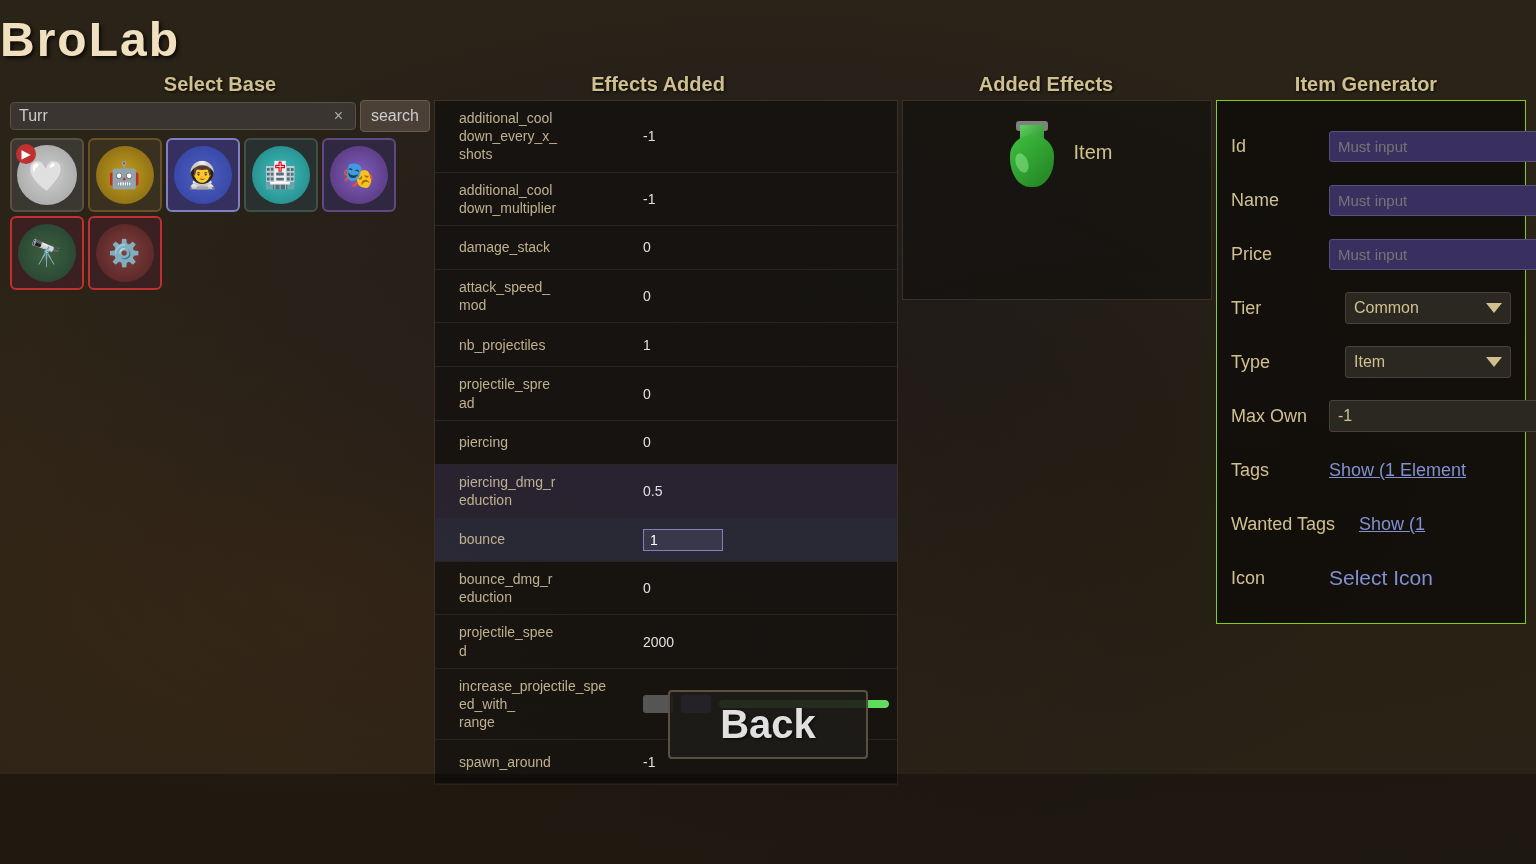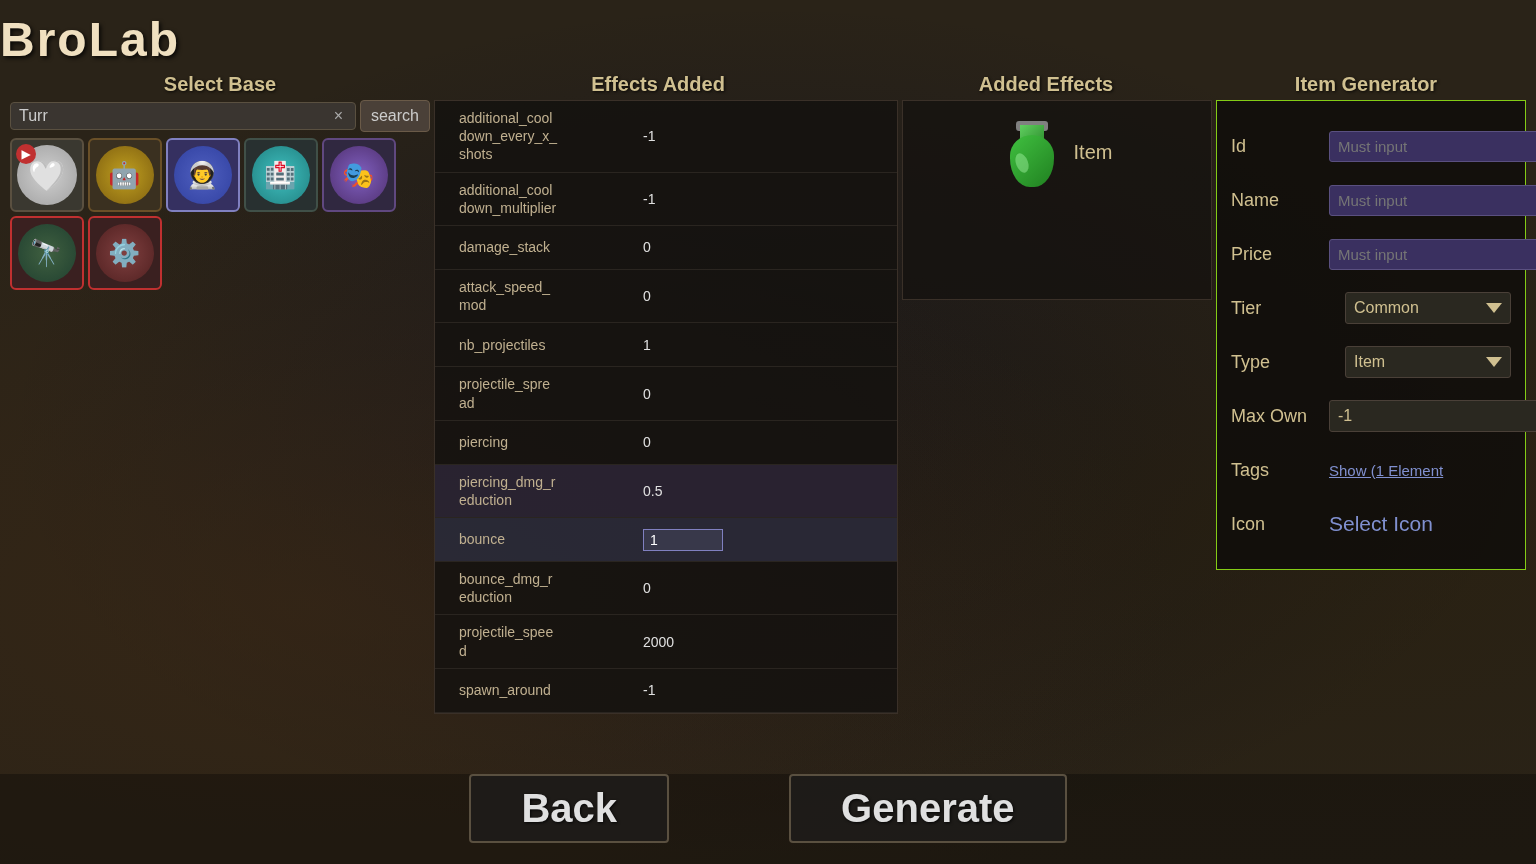--- a/index.html
+++ b/index.html
@@ -333,21 +333,21 @@
     }
     .dropdown-arrow {
       width: 0;
       height: 0;
       border-left: 8px solid transparent;
       border-right: 8px solid transparent;
       border-top: 10px solid #d0c090;
     }
     .gen-show-link {
       flex: 1;
-      font-size: 15px;
+      font-size: 18px;
       color: #8090d0;
       cursor: pointer;
       text-decoration: underline;
     }
     .gen-select-icon {
       flex: 1;
       font-size: 21px;
       color: #8090d0;
       cursor: pointer;
     }
@@ -363,23 +363,24 @@
 
     
     .bottom-buttons {
       position: absolute;
       bottom: 0;
       left: 0;
       right: 0;
       height: 90px;
       display: flex;
       justify-content: center;
-      align-items: flex-start;
+      align-items: center;
       gap: 120px;
       background: rgba(0,0,0,0.3);
+      flex-direction: column;
     }
     .bottom-btn {
       font-size: 40px;
       font-weight: bold;
       color: #e0e0e0;
       background: rgba(30,28,25,0.9);
       border: 2px solid #5a5040;
       padding: 10px 50px;
       cursor: pointer;
       border-radius: 4px;
@@ -494,20 +495,32 @@
         <div class="effect-row">
           <div class="effect-name">bounce_dmg_r<br>eduction</div>
           <div class="effect-value">0</div>
         </div>
 
         <div class="effect-row">
           <div class="effect-name">projectile_spee<br>d</div>
           <div class="effect-value">2000</div>
         </div>
 
+        <div class="effect-row">
+          <div class="effect-name">increase_projectile_speed_with_<br>range</div>
+          <div class="effect-slider-row">
+            <div class="toggle-btn"></div>
+            <div class="toggle-btn active"></div>
+            <div style="flex:1;">
+              <div class="progress-bar-track">
+                <div class="progress-bar-fill" style="width:100%;"></div>
+              </div>
+            </div>
+          </div>
+        </div>
 
         <div class="effect-row">
           <div class="effect-name">spawn_around</div>
           <div class="effect-value">-1</div>
         </div>
 
       </div>
     </div>
 
     <div class="added-effects-panel">
@@ -560,20 +573,24 @@
       <div class="gen-row">
         <div class="gen-label">Max Own</div>
         <input class="gen-number-input" type="text" value="-1" style="">
       </div>
 
       <div class="gen-row">
         <div class="gen-label">Tags</div>
         <span class="gen-show-link">Show (1 Element</span>
       </div>
 
+      <div class="gen-row">
+        <div class="gen-label" style="width:120px;">Wanted Tags</div>
+        <span class="gen-show-link">Show (1</span>
+      </div>
 
       <div class="gen-row">
         <div class="gen-label">Icon</div>
         <span class="gen-select-icon">Select Icon</span>
       </div>
 
     </div>
   </div>
 
   <div class="bottom-buttons">

